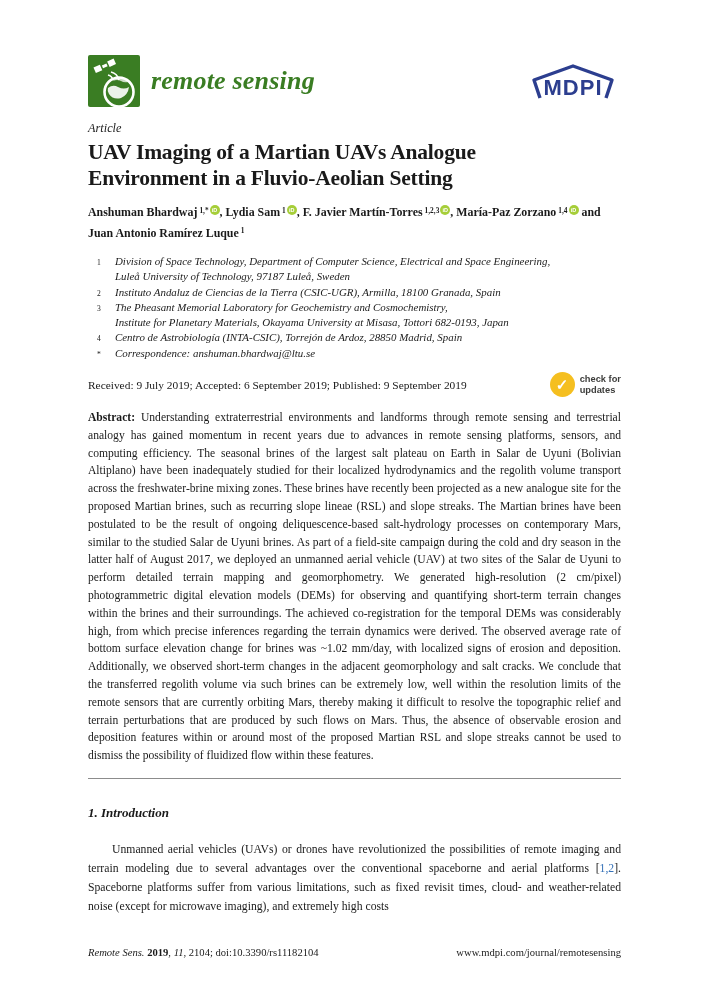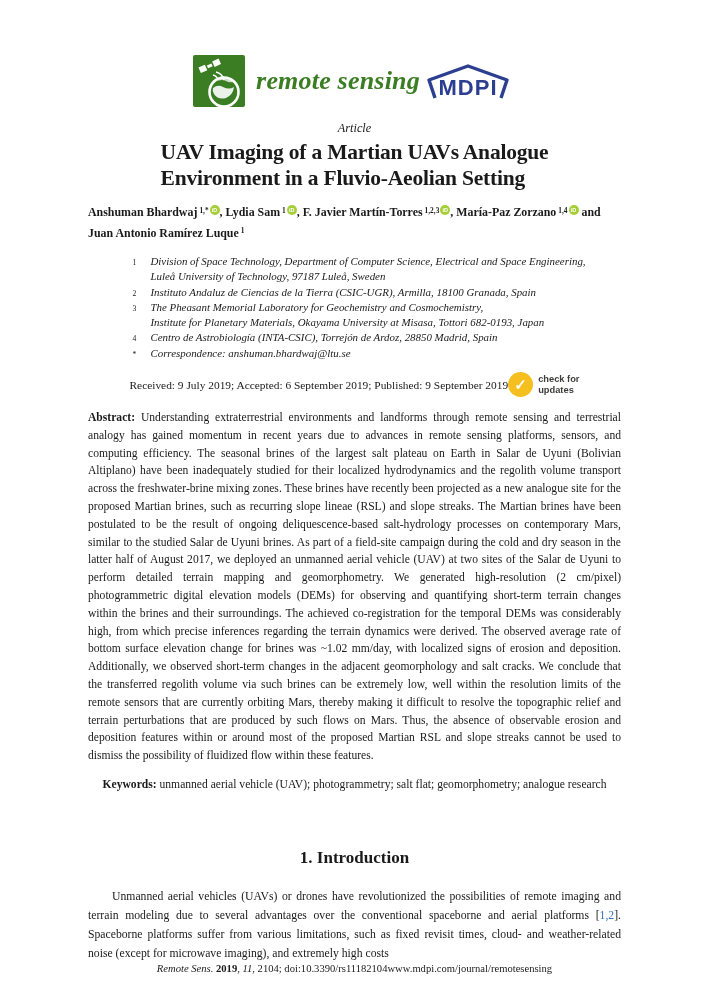--- a/index.html
+++ b/index.html
@@ -1,21 +1,21 @@
 <!DOCTYPE html>
 <html><head>
 <meta charset="utf-8">
 <style>
   html,body{margin:0;padding:0;background:#ffffff;}
   .page{
     width:707px;height:1000px;box-sizing:border-box;
     padding:55px 86px 42px 88px;
     background:#fff;color:#1a1a1a;
     font-family:"Liberation Serif",serif;
-    display:flex;flex-direction:column;overflow:hidden;position:relative;align-items:center;
+    display:flex;flex-direction:column;overflow:hidden;position:relative;
   }
   
   .header{display:flex;justify-content:space-between;align-items:flex-start;}
   .brand{display:flex;align-items:center;gap:11px;}
   .logo-sq{width:52px;height:52px;flex:none;}
   .journal-name{font-size:26px;font-weight:bold;font-style:italic;color:#3a7d23;letter-spacing:.2px;}
   .mdpi{margin-top:7px;}
   
   .article-label{margin-top:13px;font-size:12.3px;font-style:italic;}
   .title{margin-top:3px;font-size:21.5px;font-weight:bold;line-height:26px;letter-spacing:-.2px;}
@@ -41,21 +41,21 @@
     width:25px;height:25px;border-radius:50%;background:#f5bf20;flex:none;
     color:#fff;font-family:"Liberation Sans",sans-serif;font-weight:bold;font-size:15px;
     text-align:center;line-height:25px;
   }
   .badge-text{font-family:"Liberation Sans",sans-serif;font-size:9.3px;font-weight:bold;color:#3d3d3b;line-height:10.5px;}
   
   .abstract{margin-top:12px;font-size:11.6px;line-height:17.8px;text-align:justify;}
   .lead-label{font-weight:bold;}
   .keywords{margin-top:11px;font-size:11.6px;line-height:17.8px;text-align:justify;}
   .rule{margin:13px 0 0 0;border:none;border-top:1.4px solid #8c8c8c;}
-  .sec-heading{margin-top:40px;font-size:17px;font-weight:bold;}
+  .sec-heading{margin-top:26px;font-size:13px;font-weight:bold;font-style:italic;}
   .body-par{margin-top:19px;font-size:11.7px;line-height:19px;text-align:justify;text-indent:24px;}
   .cite{color:#3672b8;cursor:pointer;}
   .email{color:#1a1a1a;cursor:pointer;}
   
   .footer{margin-top:auto;display:flex;justify-content:space-between;font-size:10.6px;}
   .it{font-style:italic;}
   .bd{font-weight:bold;}
 </style>
 </head>
 <body>
@@ -140,23 +140,20 @@
         <div>check for</div>
         <div>updates</div>
       </span>
     </span>
   </div>
 
   <div class="abstract">
     <span class="lead-label">Abstract:</span><span> Understanding extraterrestrial environments and landforms through remote sensing and terrestrial analogy has gained momentum in recent years due to advances in remote sensing platforms, sensors, and computing efficiency. The seasonal brines of the largest salt plateau on Earth in Salar de Uyuni (Bolivian Altiplano) have been inadequately studied for their localized hydrodynamics and the regolith volume transport across the freshwater-brine mixing zones. These brines have recently been projected as a new analogue site for the proposed Martian brines, such as recurring slope lineae (RSL) and slope streaks. The Martian brines have been postulated to be the result of ongoing deliquescence-based salt-hydrology processes on contemporary Mars, similar to the studied Salar de Uyuni brines. As part of a field-site campaign during the cold and dry season in the latter half of August 2017, we deployed an unmanned aerial vehicle (UAV) at two sites of the Salar de Uyuni to perform detailed terrain mapping and geomorphometry. We generated high-resolution (2 cm/pixel) photogrammetric digital elevation models (DEMs) for observing and quantifying short-term terrain changes within the brines and their surroundings. The achieved co-registration for the temporal DEMs was considerably high, from which precise inferences regarding the terrain dynamics were derived. The observed average rate of bottom surface elevation change for brines was ~1.02 mm/day, with localized signs of erosion and deposition. Additionally, we observed short-term changes in the adjacent geomorphology and salt cracks. We conclude that the transferred regolith volume via such brines can be extremely low, well within the resolution limits of the remote sensors that are currently orbiting Mars, thereby making it difficult to resolve the topographic relief and terrain perturbations that are produced by such flows on Mars. Thus, the absence of observable erosion and deposition features within or around most of the proposed Martian RSL and slope streaks cannot be used to dismiss the possibility of fluidized flow within these features.</span>
   </div>
 
-  <div class="keywords">
-    <span class="lead-label">Keywords:</span><span> unmanned aerial vehicle (UAV); photogrammetry; salt flat; geomorphometry; analogue research</span>
-  </div>
 
   <hr class="rule">
 
   <div class="sec-heading">1. Introduction</div>
   <div class="body-par">
     <span>Unmanned aerial vehicles (UAVs) or drones have revolutionized the possibilities of remote imaging and terrain modeling due to several advantages over the conventional spaceborne and aerial platforms [</span><span class="cite">1,2</span><span>]. Spaceborne platforms suffer from various limitations, such as fixed revisit times, cloud- and weather-related noise (except for microwave imaging), and extremely high costs</span>
   </div>
 
   <div class="footer">
     <span>

